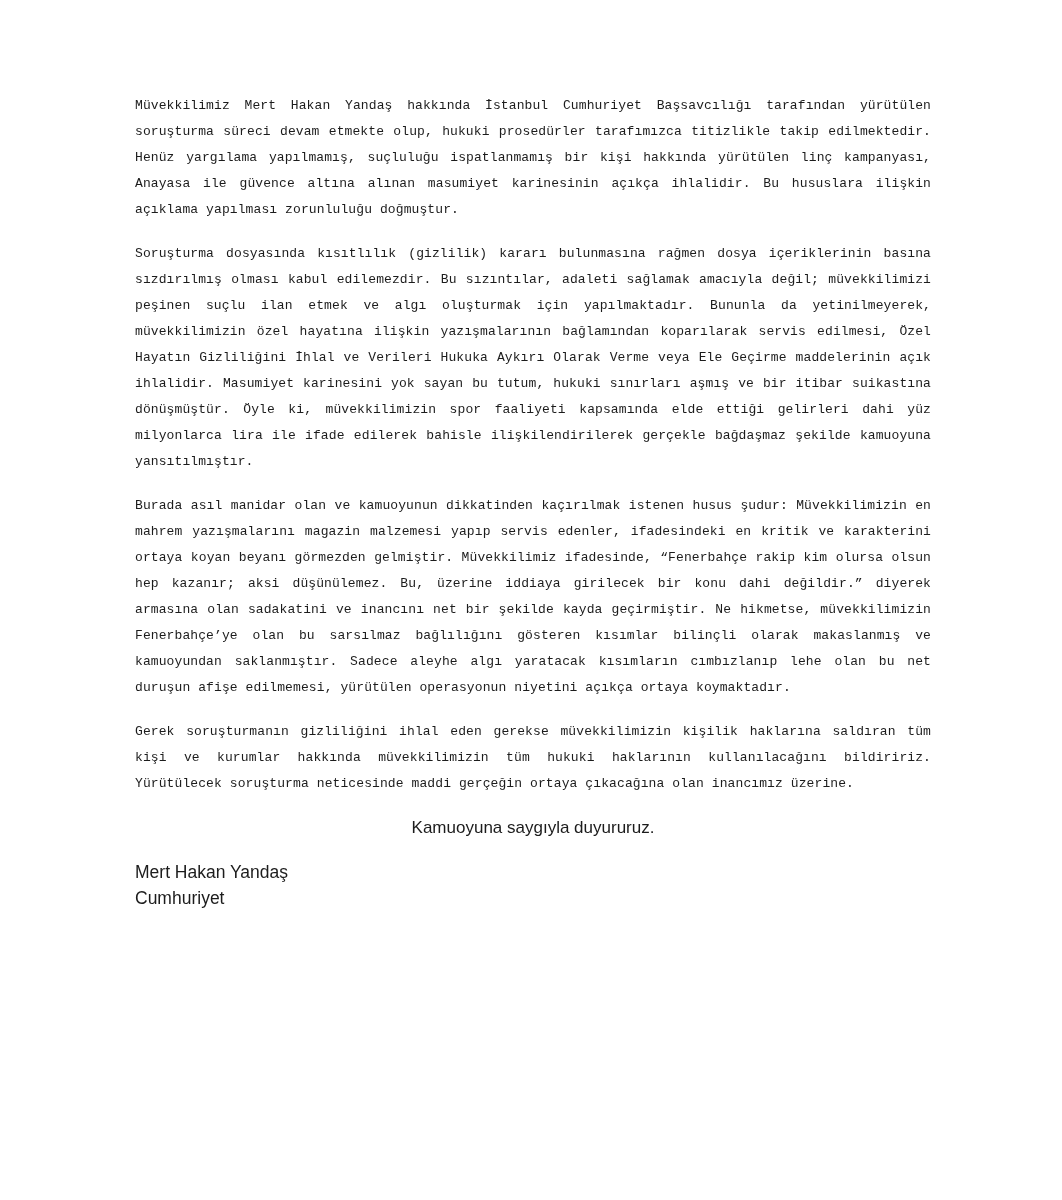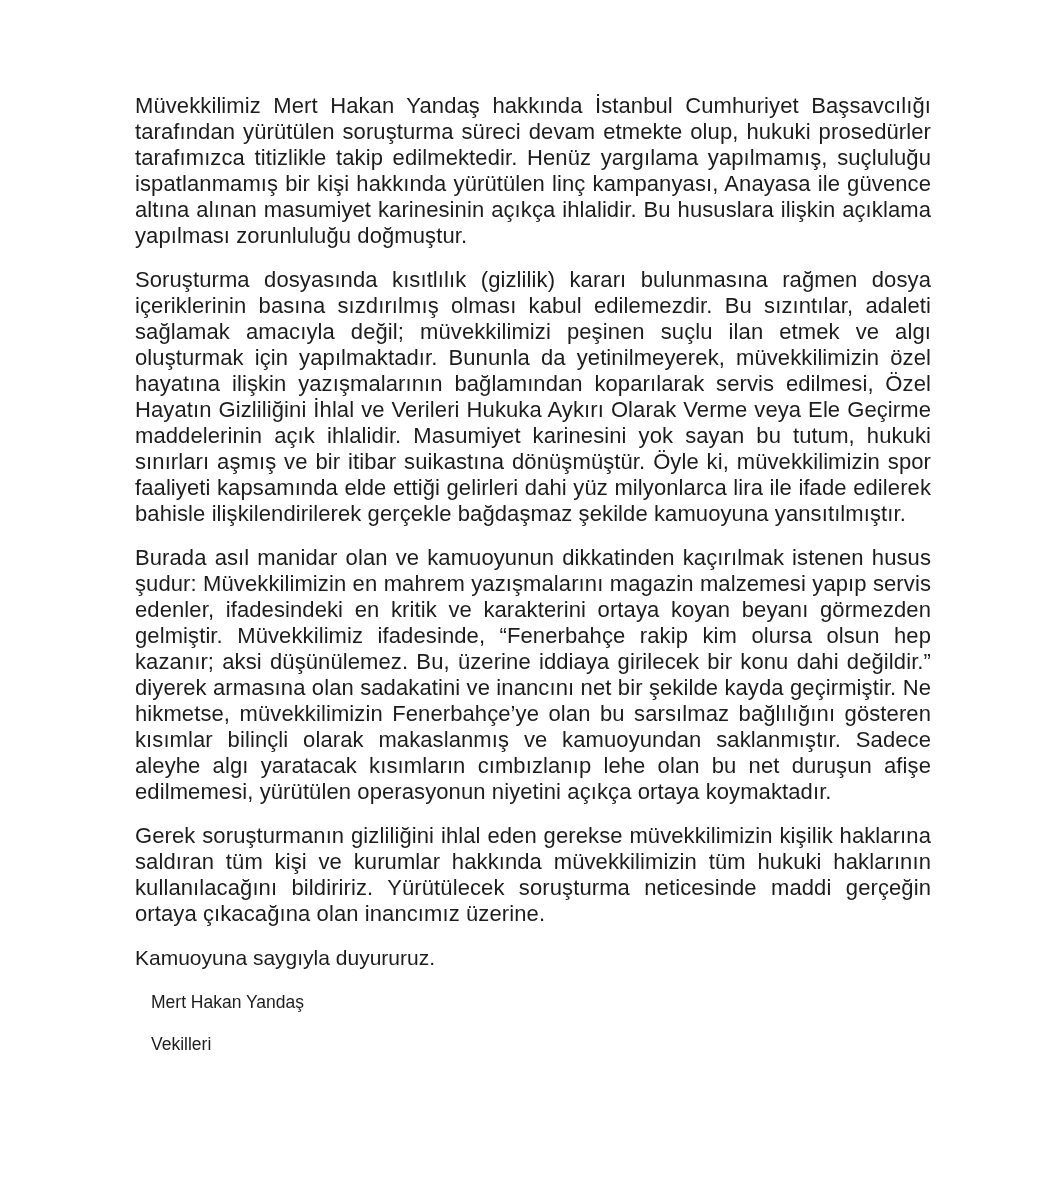--- a/index.html
+++ b/index.html
@@ -24,37 +24,38 @@
     background: #ffffff;
   }
   .content {
     position: absolute;
     left: 135px;
     top: 93px;
     width: 796px;
   }
   .para {
     margin: 0 0 18px 0;
-    font-size: 22px;
+    font-size: 13px;
     line-height: 26px;
     text-align: justify;
     text-justify: inter-word;
     letter-spacing: 0.1px;
+    font-family: Liberation Mono, monospace;
   }
   .closing {
     margin: 0 0 18px 0;
-    font-size: 21px;
+    font-size: 17px;
     line-height: 26px;
-    text-align: left;
+    text-align: center;
   }
   .signature {
     margin-top: 8px;
   }
   .sig-line {
-    margin: 16px;
+    margin: 0;
     font-size: 17.5px;
     line-height: 26px;
     text-align: left;
   }
 </style>
 </head>
 <body>
 
 <div class="page">
   <div class="content">
@@ -64,17 +65,17 @@
     <p class="para">Soruşturma dosyasında kısıtlılık (gizlilik) kararı bulunmasına rağmen dosya içeriklerinin basına sızdırılmış olması kabul edilemezdir. Bu sızıntılar, adaleti sağlamak amacıyla değil; müvekkilimizi peşinen suçlu ilan etmek ve algı oluşturmak için yapılmaktadır. Bununla da yetinilmeyerek, müvekkilimizin özel hayatına ilişkin yazışmalarının bağlamından koparılarak servis edilmesi, Özel Hayatın Gizliliğini İhlal ve Verileri Hukuka Aykırı Olarak Verme veya Ele Geçirme maddelerinin açık ihlalidir. Masumiyet karinesini yok sayan bu tutum, hukuki sınırları aşmış ve bir itibar suikastına dönüşmüştür. Öyle ki, müvekkilimizin spor faaliyeti kapsamında elde ettiği gelirleri dahi yüz milyonlarca lira ile ifade edilerek bahisle ilişkilendirilerek gerçekle bağdaşmaz şekilde kamuoyuna yansıtılmıştır.</p>
 
     <p class="para">Burada asıl manidar olan ve kamuoyunun dikkatinden kaçırılmak istenen husus şudur: Müvekkilimizin en mahrem yazışmalarını magazin malzemesi yapıp servis edenler, ifadesindeki en kritik ve karakterini ortaya koyan beyanı görmezden gelmiştir. Müvekkilimiz ifadesinde, “Fenerbahçe rakip kim olursa olsun hep kazanır; aksi düşünülemez. Bu, üzerine iddiaya girilecek bir konu dahi değildir.” diyerek armasına olan sadakatini ve inancını net bir şekilde kayda geçirmiştir. Ne hikmetse, müvekkilimizin Fenerbahçe’ye olan bu sarsılmaz bağlılığını gösteren kısımlar bilinçli olarak makaslanmış ve kamuoyundan saklanmıştır. Sadece aleyhe algı yaratacak kısımların cımbızlanıp lehe olan bu net duruşun afişe edilmemesi, yürütülen operasyonun niyetini açıkça ortaya koymaktadır.</p>
 
     <p class="para">Gerek soruşturmanın gizliliğini ihlal eden gerekse müvekkilimizin kişilik haklarına saldıran tüm kişi ve kurumlar hakkında müvekkilimizin tüm hukuki haklarının kullanılacağını bildiririz. Yürütülecek soruşturma neticesinde maddi gerçeğin ortaya çıkacağına olan inancımız üzerine.</p>
 
     <p class="closing">Kamuoyuna saygıyla duyururuz.</p>
 
     <div class="signature">
       <p class="sig-line">Mert Hakan Yandaş</p>
-      <p class="sig-line">Vekilleri</p>
+      <p class="sig-line">Cumhuriyet</p>
     </div>
 
   </div>
 </div>
 
 </body></html>

